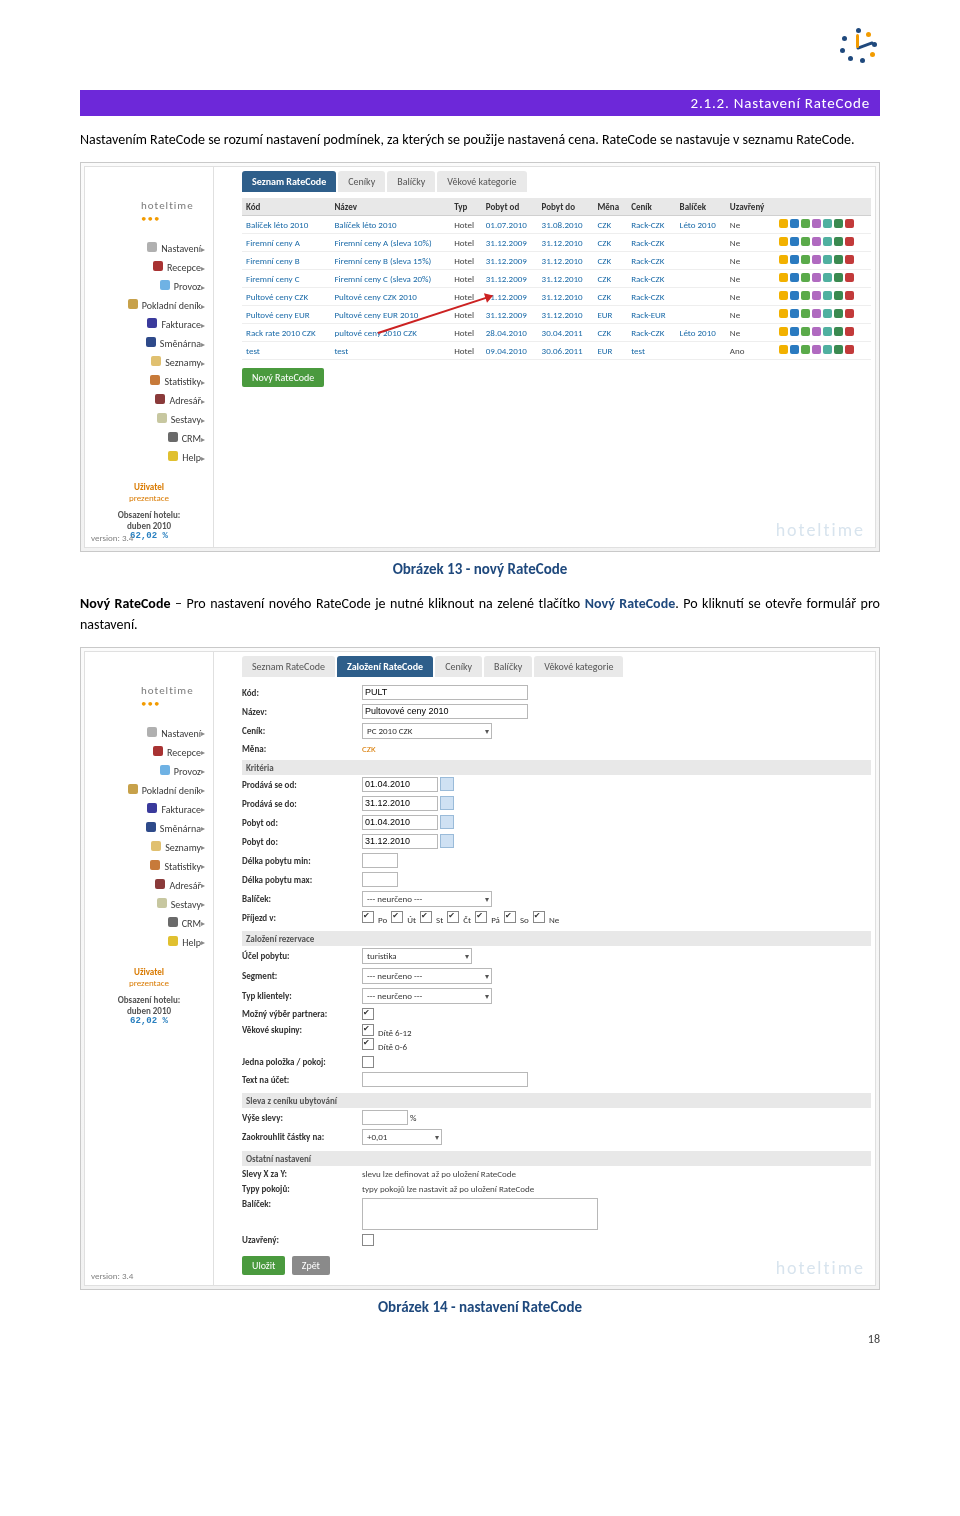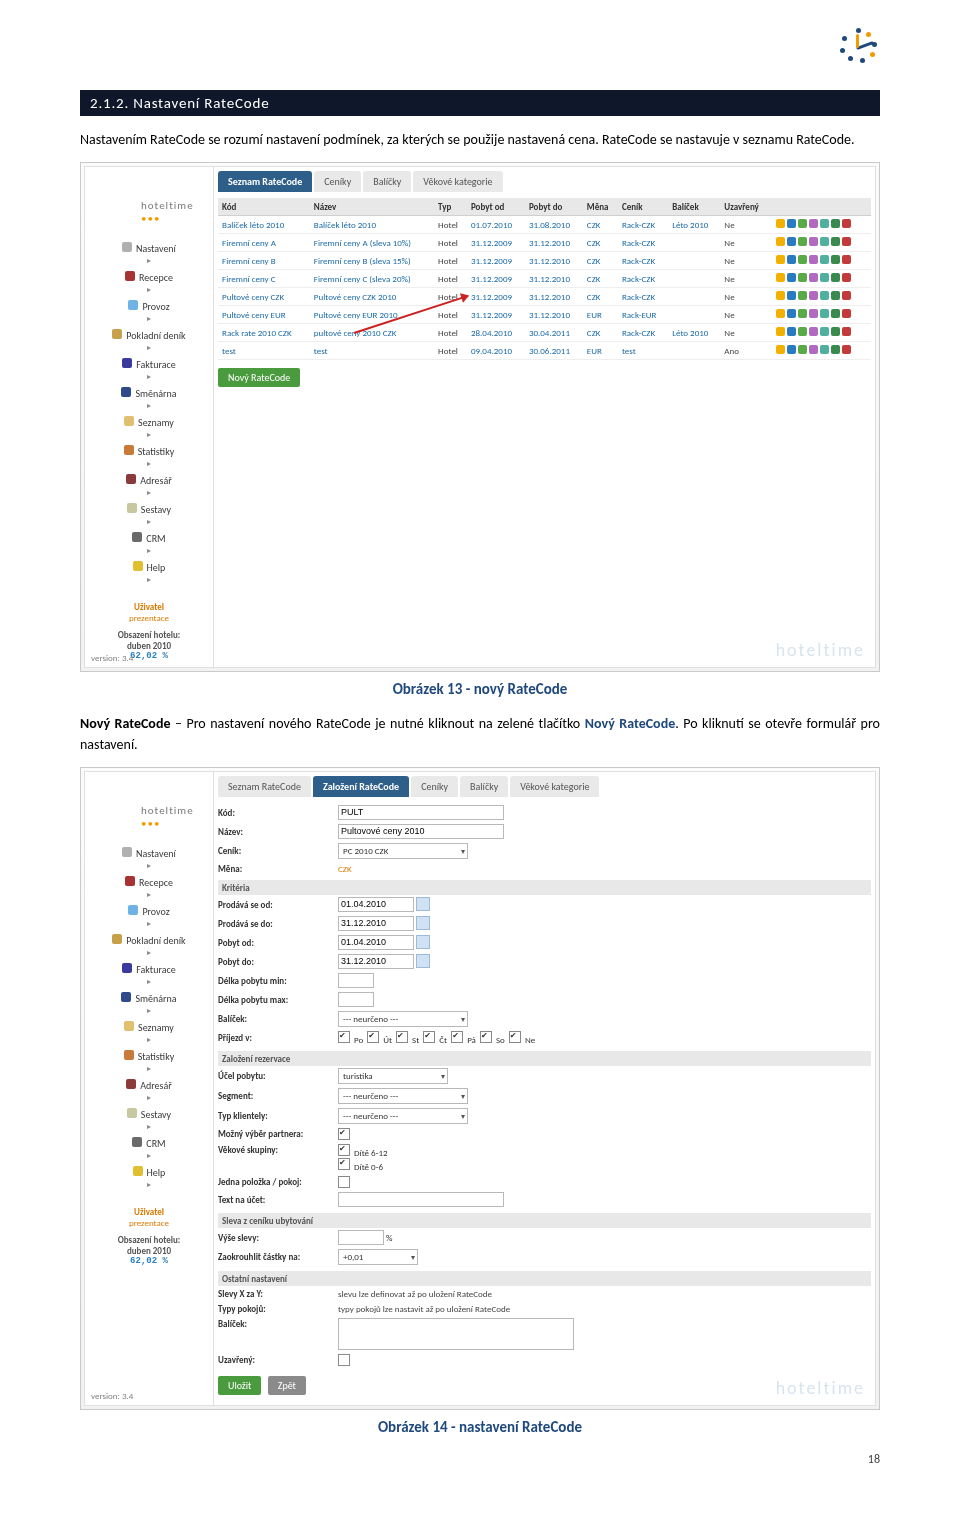--- a/index.html
+++ b/index.html
@@ -14,27 +14,28 @@
   .page {
     padding: 50px 80px 30px 80px;
     position: relative;
   }
   .logo-top {
     position: absolute;
     top: 28px;
     right: 80px;
   }
   .section-bar {
-    background: #0f172a;
+    background: #6d28d9;
     color: #fff;
     padding: 4px 10px;
     font-size: 15px;
     letter-spacing: 0.8px;
     margin-top: 40px;
     margin-bottom: 14px;
+    text-align: right;
   }
   .body-text {
     text-align: justify;
     font-size: 14px;
     line-height: 1.45;
     margin: 0 0 12px 0;
   }
   .bold { font-weight: bold; }
   .blue-bold { color: #1f497d; font-weight: bold; }
   .caption {
@@ -78,21 +79,20 @@
     padding-left: 48px;
   }
   .ht-logo .dots { color: #f29b00; }
   .nav-item {
     display: flex;
     align-items: center;
     justify-content: flex-end;
     padding: 3px 4px;
     color: #3a3a3a;
     cursor: default;
-    flex-direction: column;
   }
   .nav-item .ico {
     display: inline-block;
     width: 10px; height: 10px;
     border-radius: 2px;
     margin-right: 4px;
   }
   .nav-item .arrw { color: #888; font-size: 8px; }
   .sidebar-info {
     margin-top: 14px;
@@ -107,20 +107,21 @@
     bottom: 4px; left: 6px;
     font-size: 9px; color: #808080;
   }
 
   .main-area {
     flex: 1;
     padding: 4px 4px 10px 4px;
     position: relative;
     min-height: 300px;
     overflow:hidden;
+    margin-left:24px;
   }
   .tabs {
     display: flex;
     gap: 2px;
     margin-bottom: 6px;
   }
   .tab {
     background: #e9e9e9;
     color: #555;
     padding: 4px 10px;

